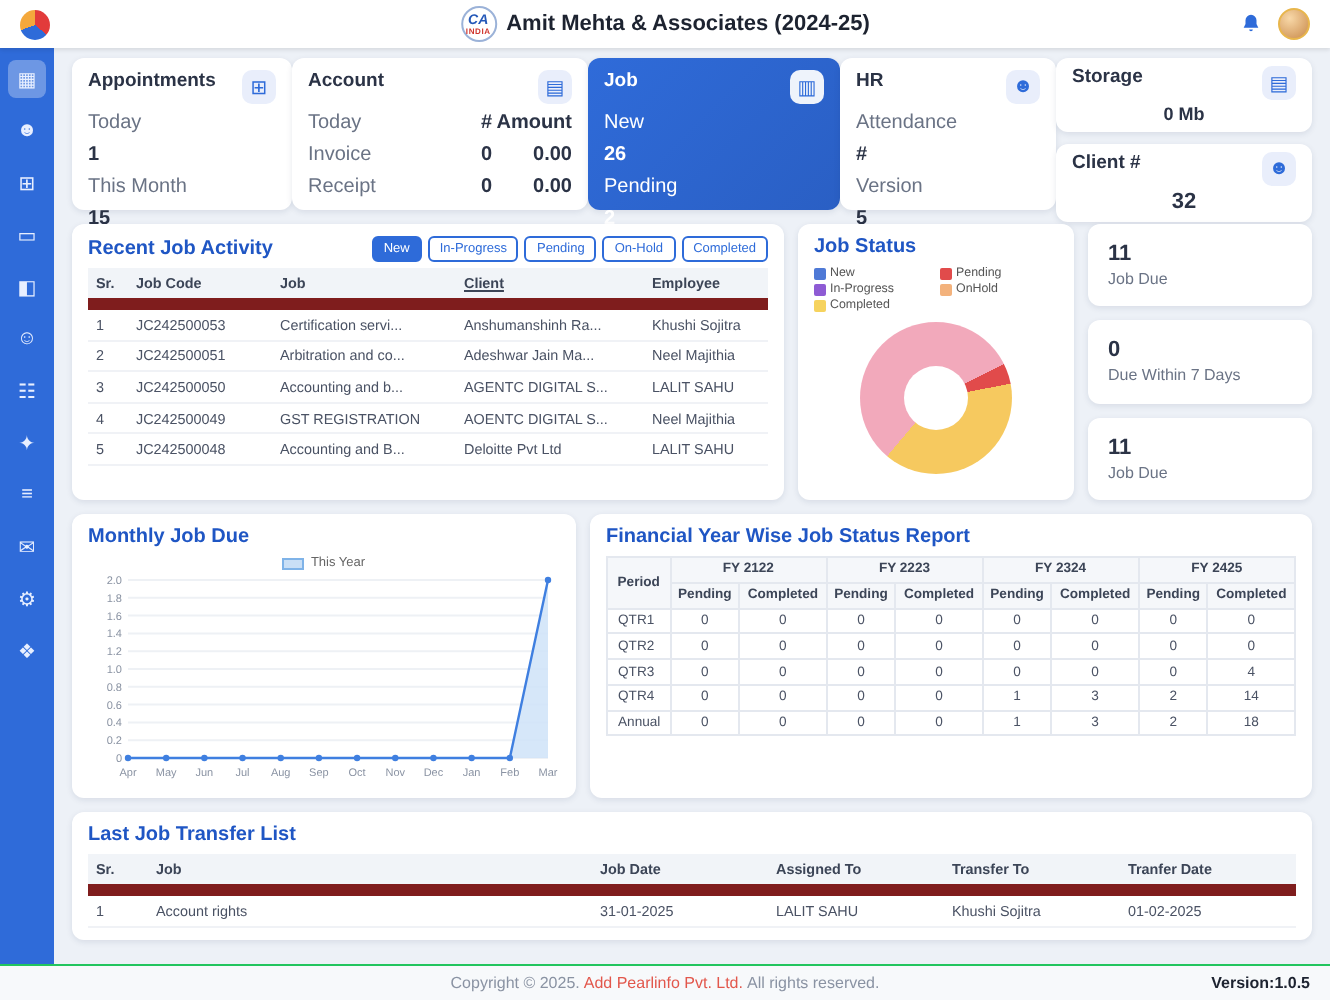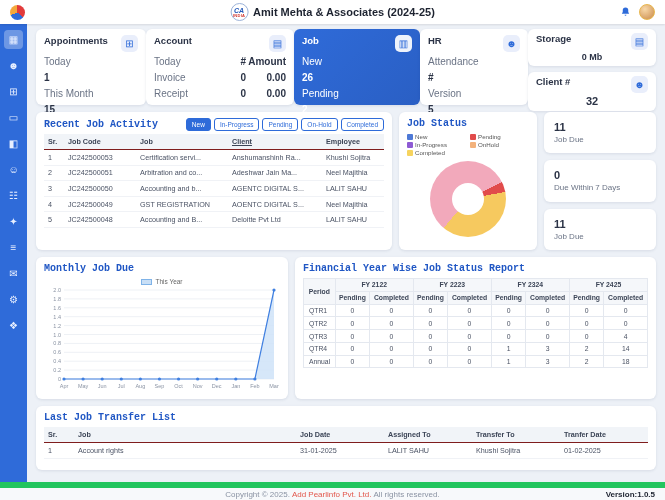--- a/index.html
+++ b/index.html
@@ -42,30 +42,30 @@
   .card.job .card-title,.card.job .clabel,.card.job .cvalue{color:#fff;}
   .card.job .card-icon{background:rgba(255,255,255,.92);}
   .card.hr{width:108px;}
   .side-cards{flex:1;display:flex;flex-direction:column;gap:6px;}
   .card.small{flex:1;padding:4px 8px;}
   .big-val{text-align:center;font-weight:bold;color:#2b3346;font-size:9px;}
   .big-val.client{font-size:11px;}
 
   
   .panel{background:#fff;border-radius:6px;box-shadow:0 1px 3px rgba(20,40,80,.1);padding:6px 8px;}
-  .panel h2{color:#1f56c4;font-size:10px;font-weight:bold;margin-bottom:4px;font-family:Liberation Mono, monospace;}
+  .panel h2{color:#1f56c4;font-size:10px;font-weight:bold;margin-bottom:4px;}
   .mid-row{display:flex;gap:7px;height:138px;}
   .panel.recent{width:356px;}
   .panel-head{display:flex;justify-content:space-between;align-items:center;margin-bottom:3px;}
   .panel-head h2{margin-bottom:0;}
   .filters{display:flex;gap:3px;}
   .fbtn{font-size:6.5px;padding:2px 5px;border:1px solid #2e6bd9;background:#fff;color:#2e6bd9;border-radius:3px;font-family:inherit;cursor:pointer;}
   .fbtn.active{background:#2e6bd9;color:#fff;}
   .tbl{width:100%;border-collapse:collapse;font-size:7.2px;}
-  .tbl th{background:#f1f4f8;color:#3c4557;text-align:left;padding:3px 4px;border-bottom:1px solid #7f1d1d;}
+  .tbl th{background:#f1f4f8;color:#3c4557;text-align:left;padding:3px 4px;border-bottom:6px solid #7f1d1d;}
   .tbl td{padding:2.8px 4px;border-bottom:1px solid #f0f2f6;color:#4a5264;}
   #recent-table th:nth-child(1){width:20px;} #recent-table th:nth-child(2){width:72px;}
   #recent-table th:nth-child(3){width:92px;} #recent-table th:nth-child(4){width:94px;text-decoration:underline;}
 
   .panel.jobstatus{width:138px;display:flex;flex-direction:column;}
   .legend{display:grid;grid-template-columns:1fr 1fr;gap:1px 4px;font-size:6.2px;color:#555;}
   .lg-item{display:flex;align-items:center;gap:2px;}
   .lg-sw{width:6px;height:6px;border-radius:1px;display:inline-block;}
   .donut{width:76px;height:76px;border-radius:50%;margin:5px auto 0;position:relative;}
   .donut .hole{position:absolute;inset:22px;background:#fff;border-radius:50%;}
@@ -83,21 +83,21 @@
   .fy-tbl th,.fy-tbl td{border:1px solid #e4e8ef;text-align:center;padding:2.4px 2px;font-size:6.8px;}
   .fy-tbl th{background:#f5f7fa;color:#3c4557;}
   .fy-tbl td{color:#4a5264;}
   .fy-tbl td.period{text-align:left;padding-left:5px;}
 
   .panel.transfer{height:64px;}
   #transfer-table th:nth-child(1){width:30px;}
   #transfer-table th:nth-child(3),#transfer-table th:nth-child(4),
   #transfer-table th:nth-child(5),#transfer-table th:nth-child(6){width:88px;}
 
-  footer{height:18px;background:#f7f9fb;border-top:6px solid #22c55e;display:flex;align-items:center;justify-content:center;font-size:8px;color:#8a93a3;position:relative;}
+  footer{height:18px;background:#f7f9fb;border-top:1px solid #22c55e;display:flex;align-items:center;justify-content:center;font-size:8px;color:#8a93a3;position:relative;}
   footer a{color:#e2574c;margin:0 2px;text-decoration:none;cursor:pointer;}
   .version{position:absolute;right:10px;color:#1d2330;font-weight:bold;}
 </style>
 </head>
 <body>
 
 <header>
   <div class="app-logo"></div>
   <div class="header-center">
     <div class="ca-logo">

